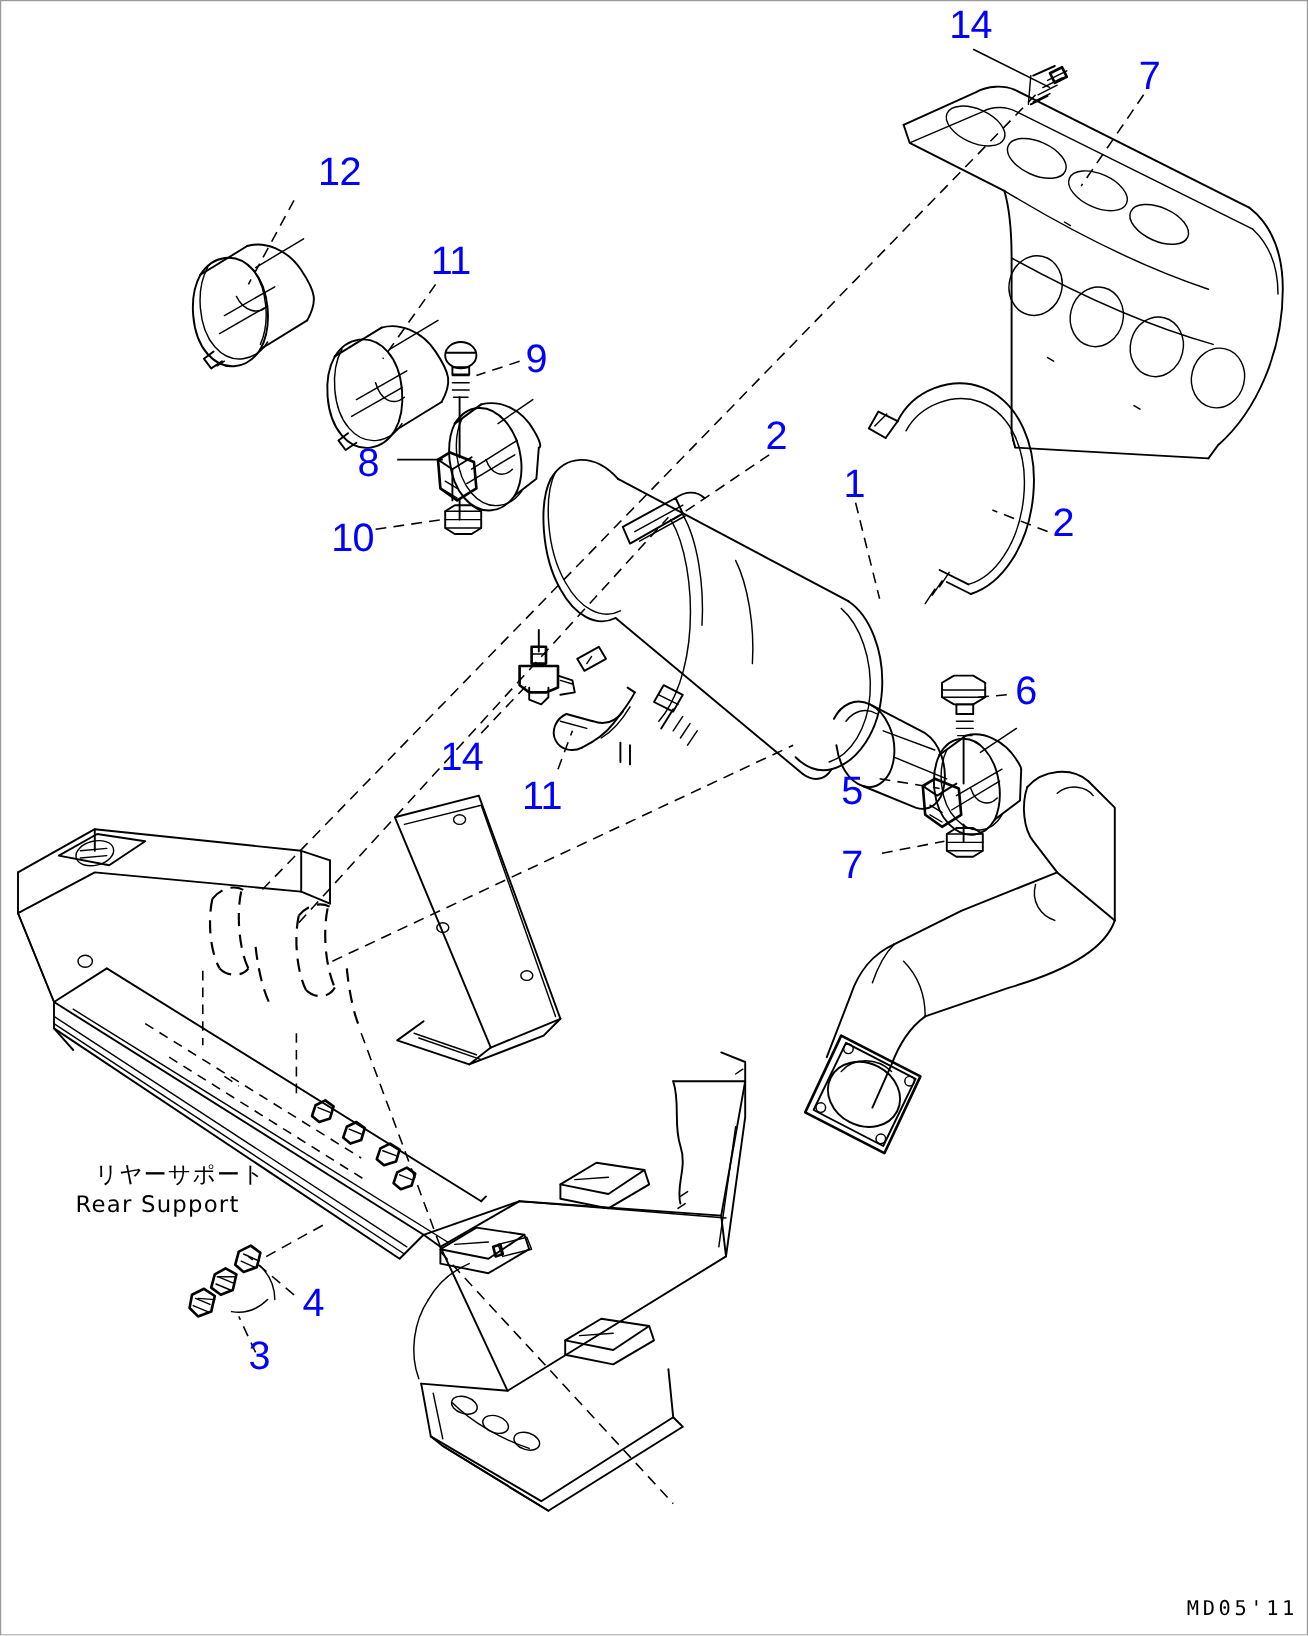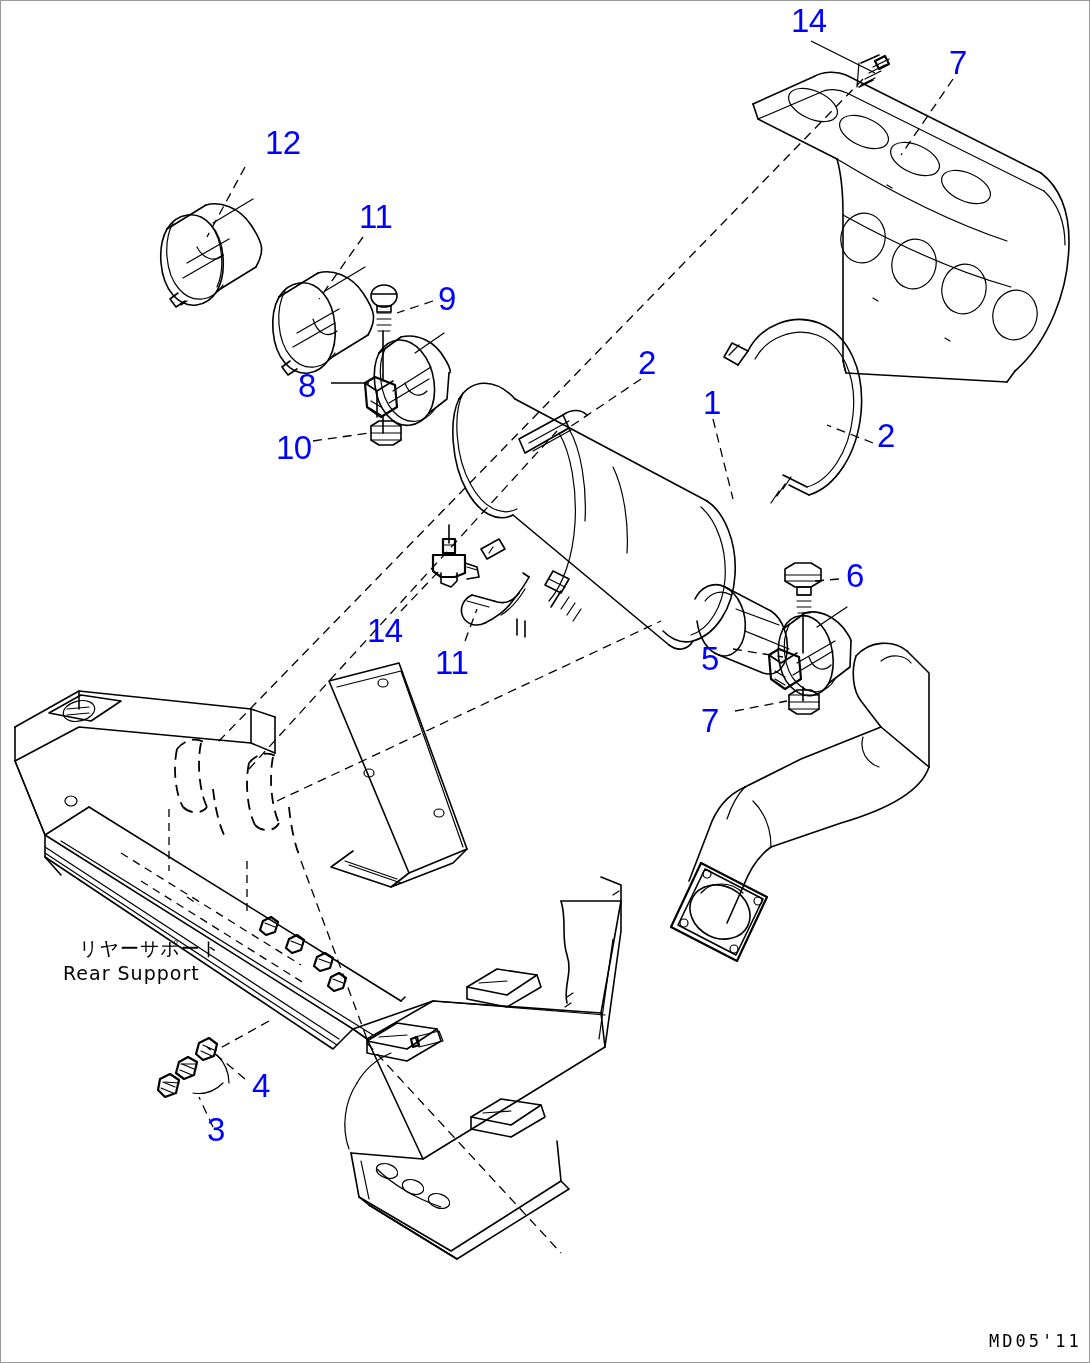--- a/index.html
+++ b/index.html
@@ -39,20 +39,21 @@
     user-select: none;
   }
   .jp-label {
     position: absolute;
     color: #000000;
     font-family: "DejaVu Sans", sans-serif;
     font-size: 19px;
     line-height: 25px;
     letter-spacing: 1px;
     white-space: nowrap;
+    margin-top: 31px;
   }
   .corner-code {
     position: absolute;
     color: #000000;
     font-family: "DejaVu Sans Mono", monospace;
     font-size: 17px;
     letter-spacing: 3px;
     white-space: nowrap;
     padding-left: 36px;
   }

